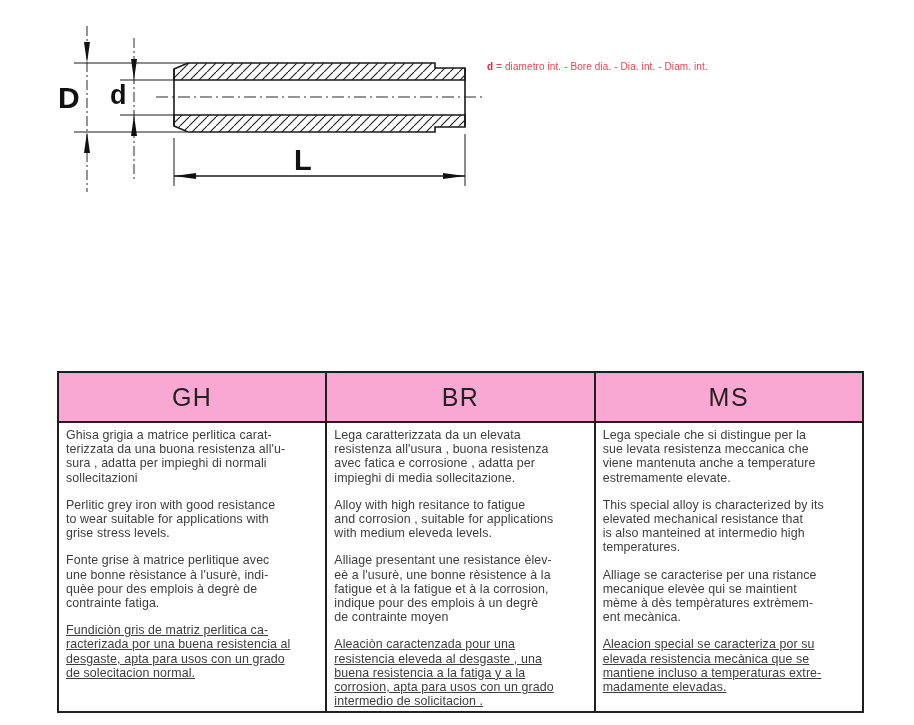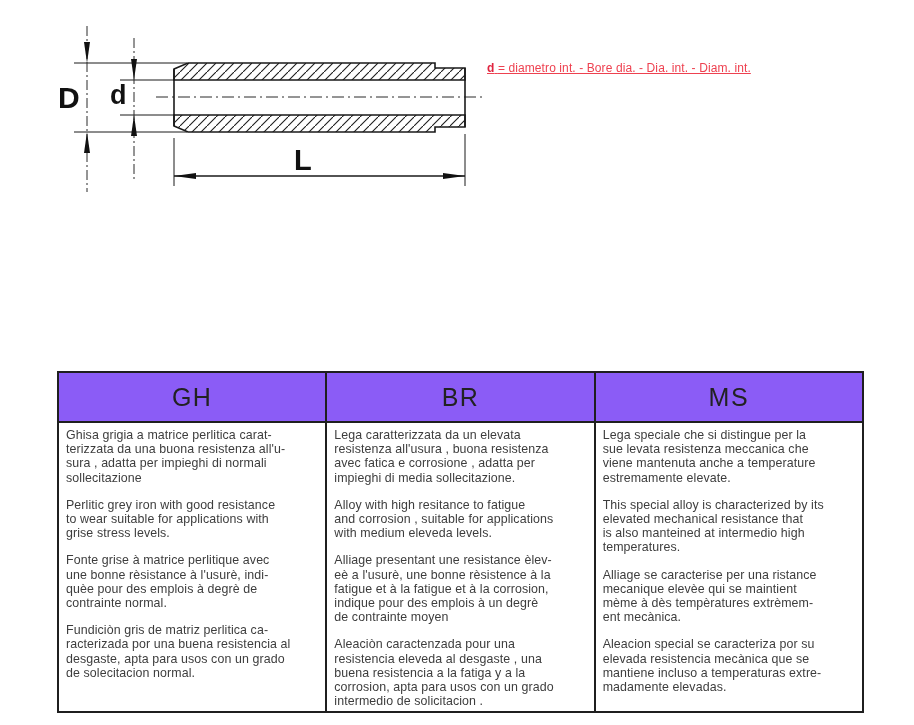--- a/index.html
+++ b/index.html
@@ -24,25 +24,24 @@
 
   
   .legend {
     position: absolute;
     left: 487px;
     top: 61px;
     width: 420px;
   }
   .legend-item {
     height: 33px;
-    font-size: 12px;
+    font-size: 10px;
     color: #ee4150;
     letter-spacing: 0.1px;
     white-space: nowrap;
-    text-decoration: underline;
   }
   .legend-symbol {
     font-weight: bold;
     color: #e02540;
   }
 
   
   .dim-note {
     position: absolute;
     left: 57px;
@@ -68,37 +67,37 @@
   }
   table.mat-table th {
     border: 2px solid #1f1f1f;
     height: 50px;
     font-size: 25px;
     font-weight: 400;
     letter-spacing: 1.5px;
     color: #222222;
     text-align: center;
     vertical-align: middle;
-    background: #8b5cf6;
+    background: #f9a8d4;
   }
   table.mat-table td {
     border: 2px solid #1f1f1f;
     vertical-align: top;
     padding: 5px 7px 3px 7px;
     background: #ffffff;
   }
   table.mat-table td p {
     font-size: 12.4px;
     line-height: 14.2px;
     color: #3d3d3d;
     letter-spacing: 0.1px;
     white-space: pre-line;
     margin: 0 0 13px 0;
   }
-  table.mat-table td p:last-child { margin-bottom: 0; }
+  table.mat-table td p:last-child { margin-bottom: 0; text-decoration: underline; }
 </style>
 </head>
 <body>
 
 <div class="page">
 
   <svg class="drawing-svg" viewBox="50 8 440 200">
     <defs>
       <pattern id="hatch" width="9" height="9" patternUnits="userSpaceOnUse">
         <line x1="0" y1="9" x2="9" y2="0" stroke="#1a1a1a" stroke-width="1.1"></line>
@@ -154,28 +153,28 @@
           <th>BR</th>
           <th>MS</th>
         </tr>
       </thead>
       <tbody>
         <tr>
           <td>
             <p>Ghisa grigia a matrice perlitica carat-
 terizzata da una buona resistenza all'u-
 sura , adatta per impieghi di normali
-sollecitazione</p>
+sollecitazioni</p>
             <p>Perlitic grey iron with good resistance
 to wear suitable for applications with
 grise stress levels.</p>
             <p>Fonte grise à matrice perlitique avec
 une bonne rèsistance à l'usurè, indi-
 quèe pour des emplois à degrè de
-contrainte normal.</p>
+contrainte fatiga.</p>
             <p>Fundiciòn gris de matriz perlitica ca-
 racterizada por una buena resistencia al
 desgaste, apta para usos con un grado
 de solecitacion normal.</p>
           </td>
           <td>
             <p>Lega caratterizzata da un elevata
 resistenza all'usura , buona resistenza
 avec fatica e corrosione , adatta per
 impieghi di media sollecitazione.</p>

